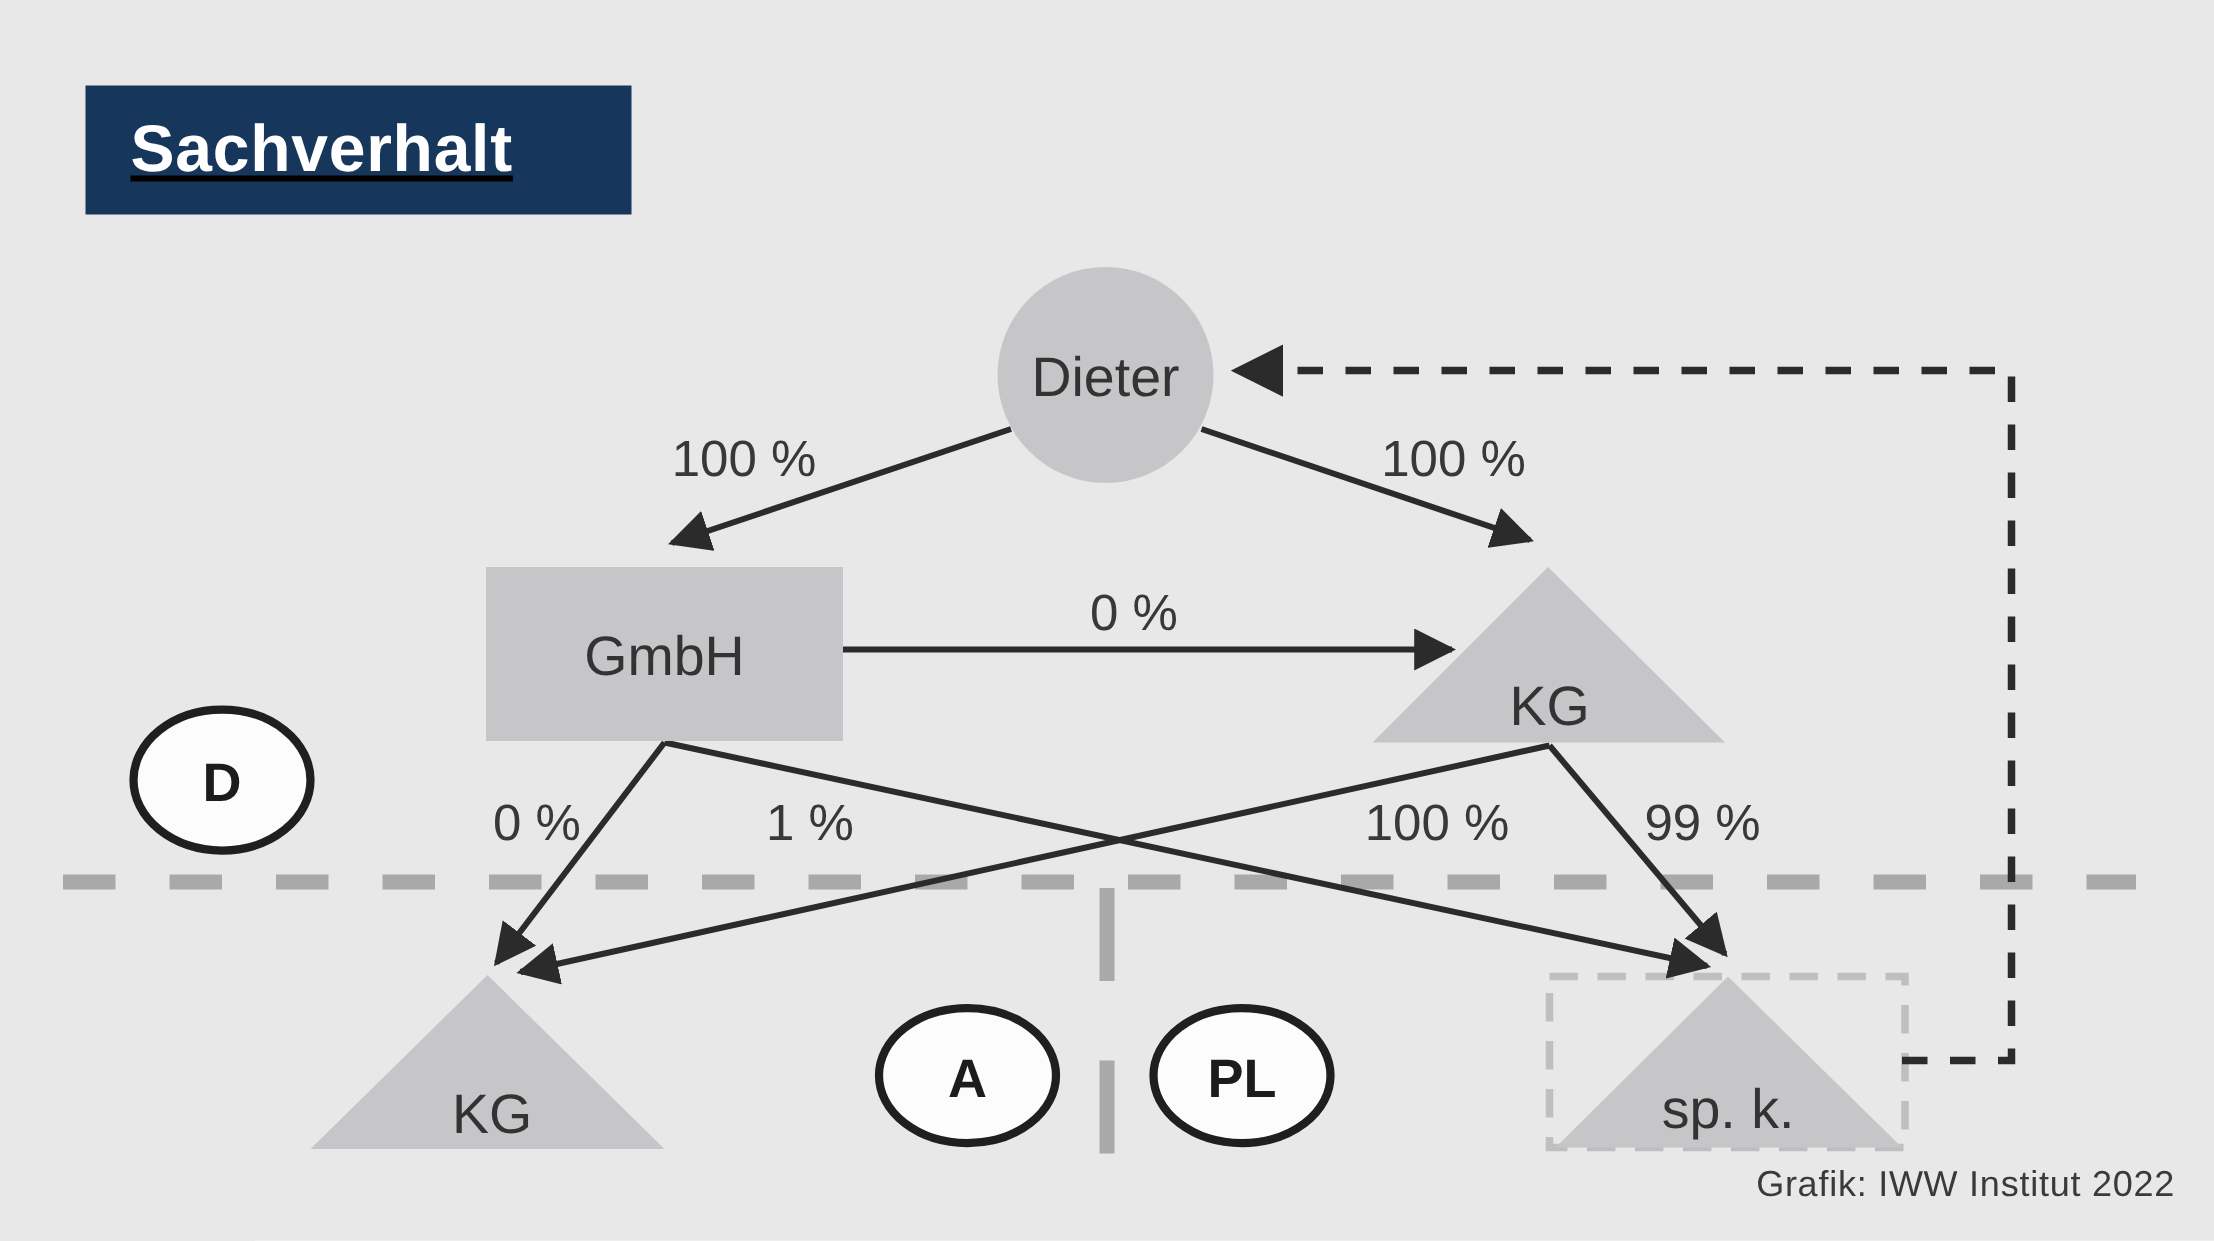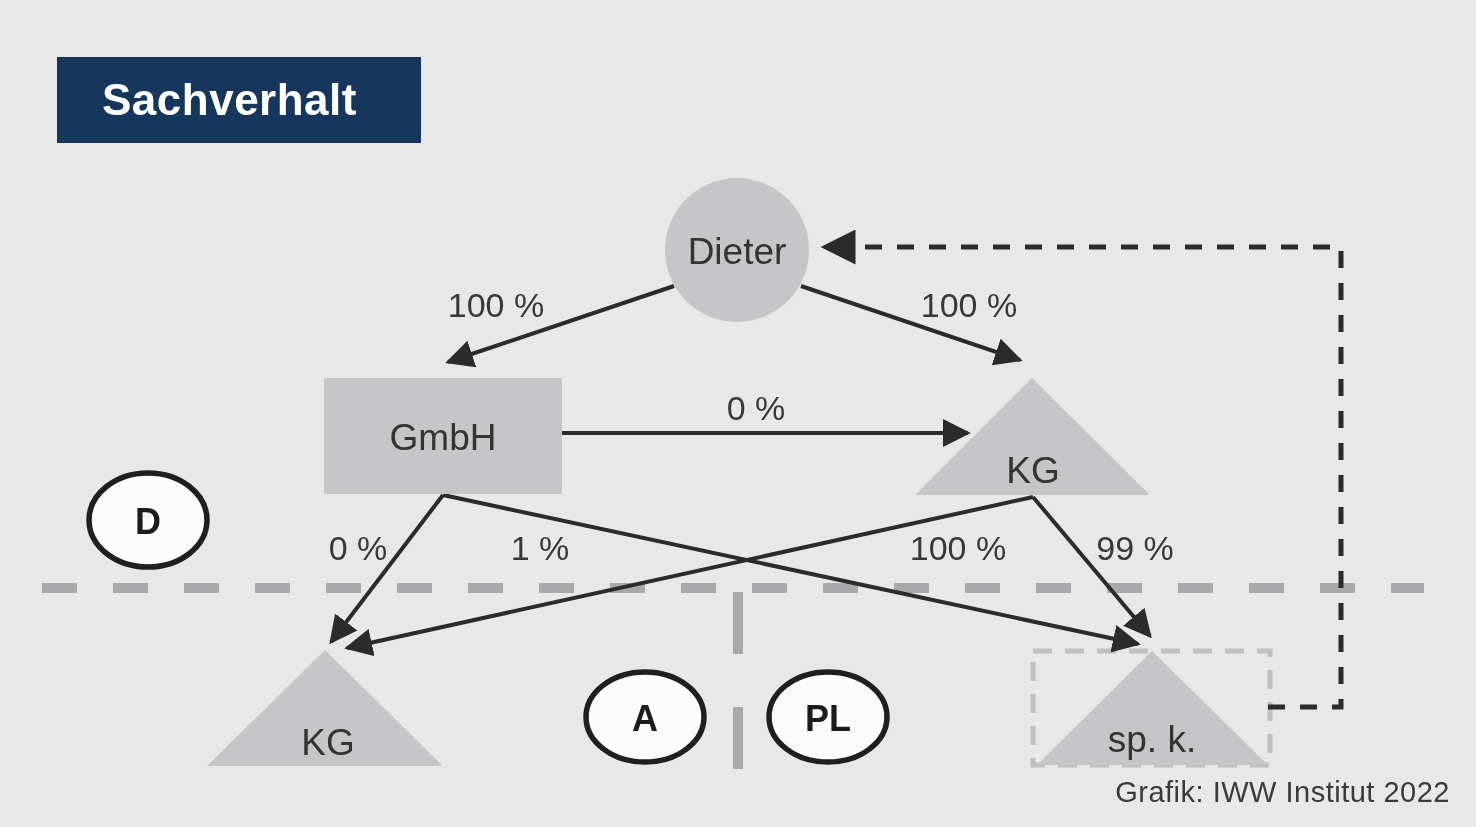--- a/index.html
+++ b/index.html
@@ -9,31 +9,32 @@
     width:1476px;height:827px;
     background:#e8e8e8;
     overflow:hidden;
   }
   .title-box{
     position:absolute;left:57px;top:57px;
     width:364px;height:86px;
     background:#17365c;
     display:flex;align-items:center;
     box-sizing:border-box;
-    padding-left:45px;
+    padding-left:30px;
+    text-decoration:underline;
   }
   .title-box span{
     color:#ffffff;
     font-size:44px;
     font-weight:bold;
     letter-spacing:0.5px;
   }
   .caption{
     position:absolute;right:26px;top:776px;
-    font-size:29px;
+    font-size:24px;
     color:#3a3a3a;
     letter-spacing:0.5px;
   }
   svg{position:absolute;left:0;top:0;}
   text{fill:#333333;}
   .node-label{font-size:37px;}
   .pct-label{font-size:34px;fill:#383838;}
   .country-label{font-size:36px;font-weight:bold;fill:#1c1c1c;}
 </style>
 </head>

